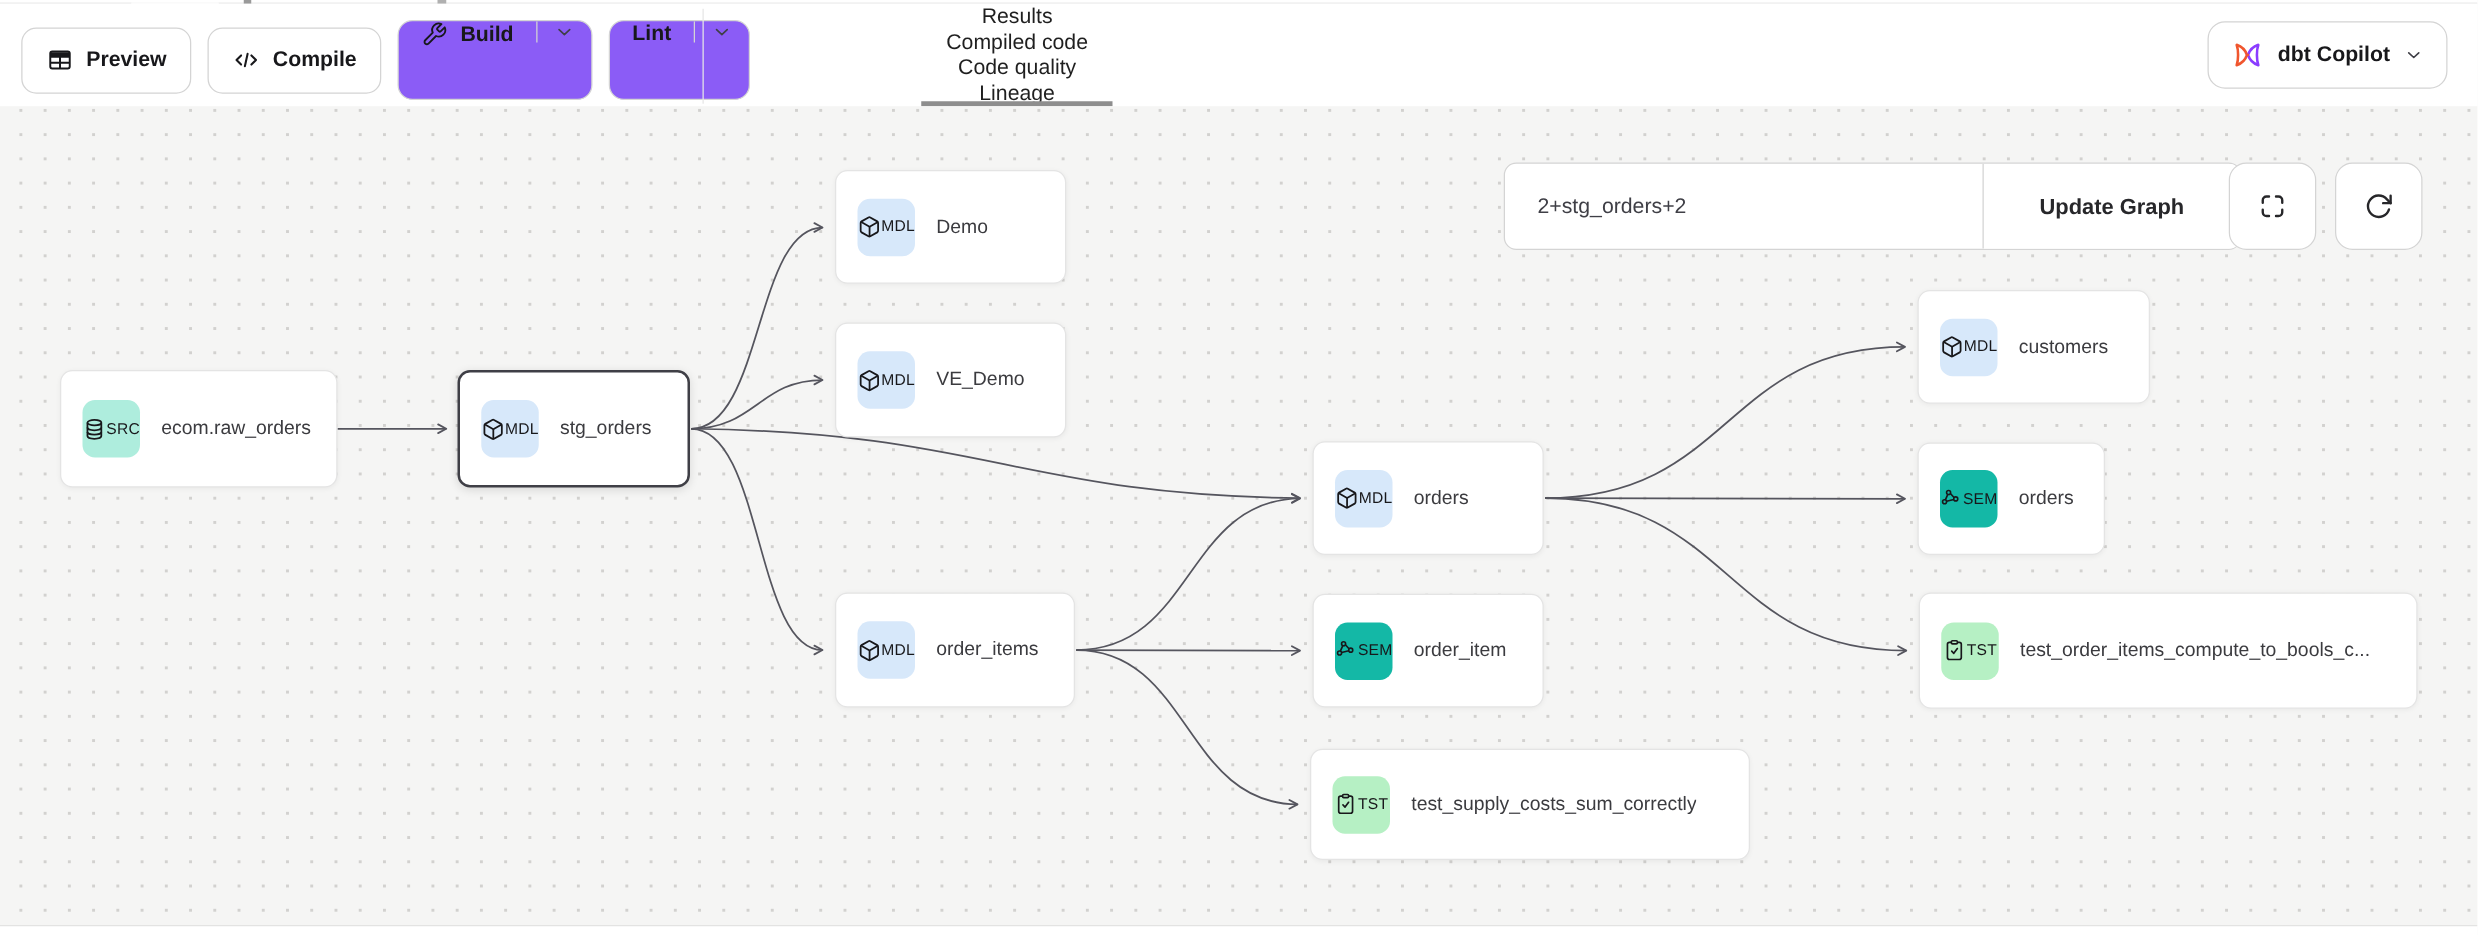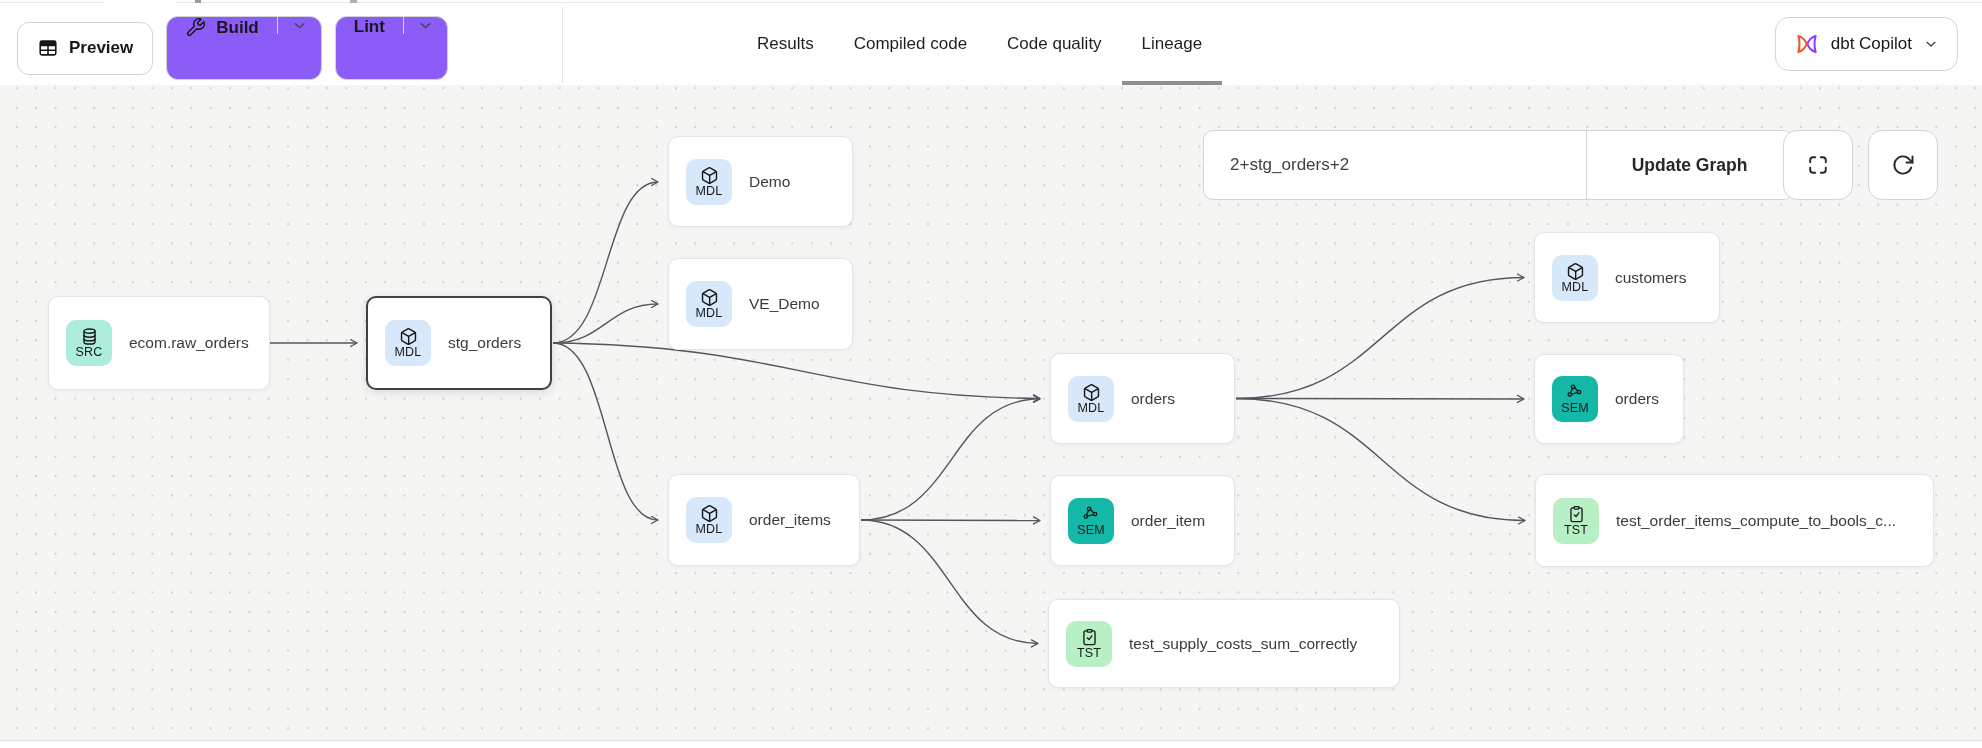--- a/index.html
+++ b/index.html
@@ -16,39 +16,39 @@
   .header{position:absolute;left:0;top:3px;width:1982px;height:82px;background:#ffffff;}
   .toolbar{position:absolute;left:17px;top:13px;display:flex;gap:13px;align-items:center;}
   .btn{display:inline-flex;align-items:center;gap:10px;height:53px;padding:0 19px;background:#ffffff;
        border:1px solid #d4d4d4;border-radius:12px;font-size:17px;font-weight:700;color:#18181b;cursor:pointer;box-sizing:border-box;}
   .btn svg{flex:0 0 auto;}
   .split{display:inline-flex;align-items:flex-start;height:64px;background:#8b5cf6;border:1px solid #d4d4d4;border-radius:12px;box-sizing:border-box;overflow:hidden;}
   .split .main{display:inline-flex;align-items:center;gap:10px;padding:0 18px;font-size:17px;font-weight:700;color:#18181b;cursor:pointer;}
   .split .chev{display:inline-flex;align-items:center;justify-content:center;width:43px;border-left:1px solid #d4d4d4;cursor:pointer;}
   .header-sep{position:absolute;left:562px;top:4px;width:1px;height:76px;background:#e6e6e6;}
 
-  .tabs{position:absolute;left:737px;top:0;height:82px;display:flex;}
+  .tabs{position:absolute;left:737px;top:0;height:82px;display:flex;flex-direction:column;}
   .tab{position:relative;display:flex;align-items:center;justify-content:center;height:82px;padding:0 20px;
        font-size:17px;font-weight:500;color:#1f1f1f;cursor:pointer;white-space:nowrap;}
   .tab.active::after{content:"";position:absolute;left:0;right:0;bottom:0;height:4px;background:#8e8e8e;}
 
   .copilot{position:absolute;right:24px;top:14px;height:54px;display:inline-flex;align-items:center;gap:11px;
            padding:0 18px;background:#ffffff;border:1px solid #d4d4d4;border-radius:14px;
-           font-size:17px;font-weight:400;color:#18181b;cursor:pointer;box-sizing:border-box;}
+           font-size:17px;font-weight:700;color:#18181b;cursor:pointer;box-sizing:border-box;}
 
   
   .canvas{position:absolute;left:0;top:85px;width:1982px;height:655px;background:#f5f5f4;
           background-image:radial-gradient(circle,#d2d1cf 1.1px,transparent 1.3px);
           background-size:19.4px 19.4px;background-position:7px 13px;overflow:hidden;}
   .edges{position:absolute;left:0;top:0;pointer-events:none;}
 
   .node{position:absolute;display:flex;align-items:center;gap:17px;padding-left:17px;box-sizing:border-box;
         background:#ffffff;border:1px solid #e4e4e4;border-radius:10px;box-shadow:0 1px 4px rgba(0,0,0,.05);cursor:pointer;}
   .node.selected{border:2px solid #3f3f46;box-shadow:0 2px 8px rgba(0,0,0,.12);}
-  .badge{flex:0 0 auto;width:46px;height:46px;border-radius:10px;display:flex;flex-direction:column;
+  .badge{flex:0 0 auto;width:46px;height:46px;border-radius:10px;display:flex;flex-direction:row;
          align-items:center;justify-content:center;gap:0px;}
   .badge svg{width:19px;height:19px;}
   .badge-label{font-size:12.5px;font-weight:500;color:#18181b;line-height:13px;letter-spacing:.2px;}
   .badge.src{background:#aeeddd;}
   .badge.mdl{background:#d7e8fa;}
   .badge.sem{background:#14b8a6;}
   .badge.tst{background:#b6f0c4;}
   .node-label{font-size:15.5px;font-weight:500;color:#3b3b3f;white-space:nowrap;overflow:hidden;}
 
   
@@ -82,20 +82,28 @@
     <div class="toolbar">
       <button class="btn">
         <svg width="22" height="22" viewBox="0 0 24 24" fill="none" stroke="#18181b" stroke-width="1.7">
           <rect x="3.5" y="4.5" width="17" height="15" rx="1.8"></rect>
           <path d="M4 5.2h16v3.6H4z" fill="#18181b" stroke="none"></path>
           <path d="M3.5 9.2h17M3.5 14.4h17M12 9.2v10.3"></path>
         </svg>
         <span>Preview</span>
       </button>
 
+      <button class="btn">
+        <svg width="22" height="22" viewBox="0 0 24 24" fill="none" stroke="#18181b" stroke-width="1.8" stroke-linecap="round" stroke-linejoin="round">
+          <polyline points="7.5,8 3.5,12 7.5,16"></polyline>
+          <polyline points="16.5,8 20.5,12 16.5,16"></polyline>
+          <line x1="13.2" y1="6.5" x2="10.8" y2="17.5"></line>
+        </svg>
+        <span>Compile</span>
+      </button>
 
       <div class="split">
         <div class="main">
           <svg width="21" height="21" viewBox="0 0 24 24" fill="none" stroke="#18181b" stroke-width="1.7" stroke-linecap="round" stroke-linejoin="round">
             <path d="M14.7 6.3a1 1 0 0 0 0 1.4l1.6 1.6a1 1 0 0 0 1.4 0l3.77-3.77a6 6 0 0 1-7.94 7.94l-6.91 6.91a2.12 2.12 0 0 1-3-3l6.91-6.91a6 6 0 0 1 7.94-7.94l-3.76 3.76z"></path>
           </svg>
           <span>Build</span>
         </div>
         <div class="chev">
           <svg width="17" height="17" viewBox="0 0 24 24" fill="none" stroke="#3f3f46" stroke-width="1.9" stroke-linecap="round" stroke-linejoin="round">

